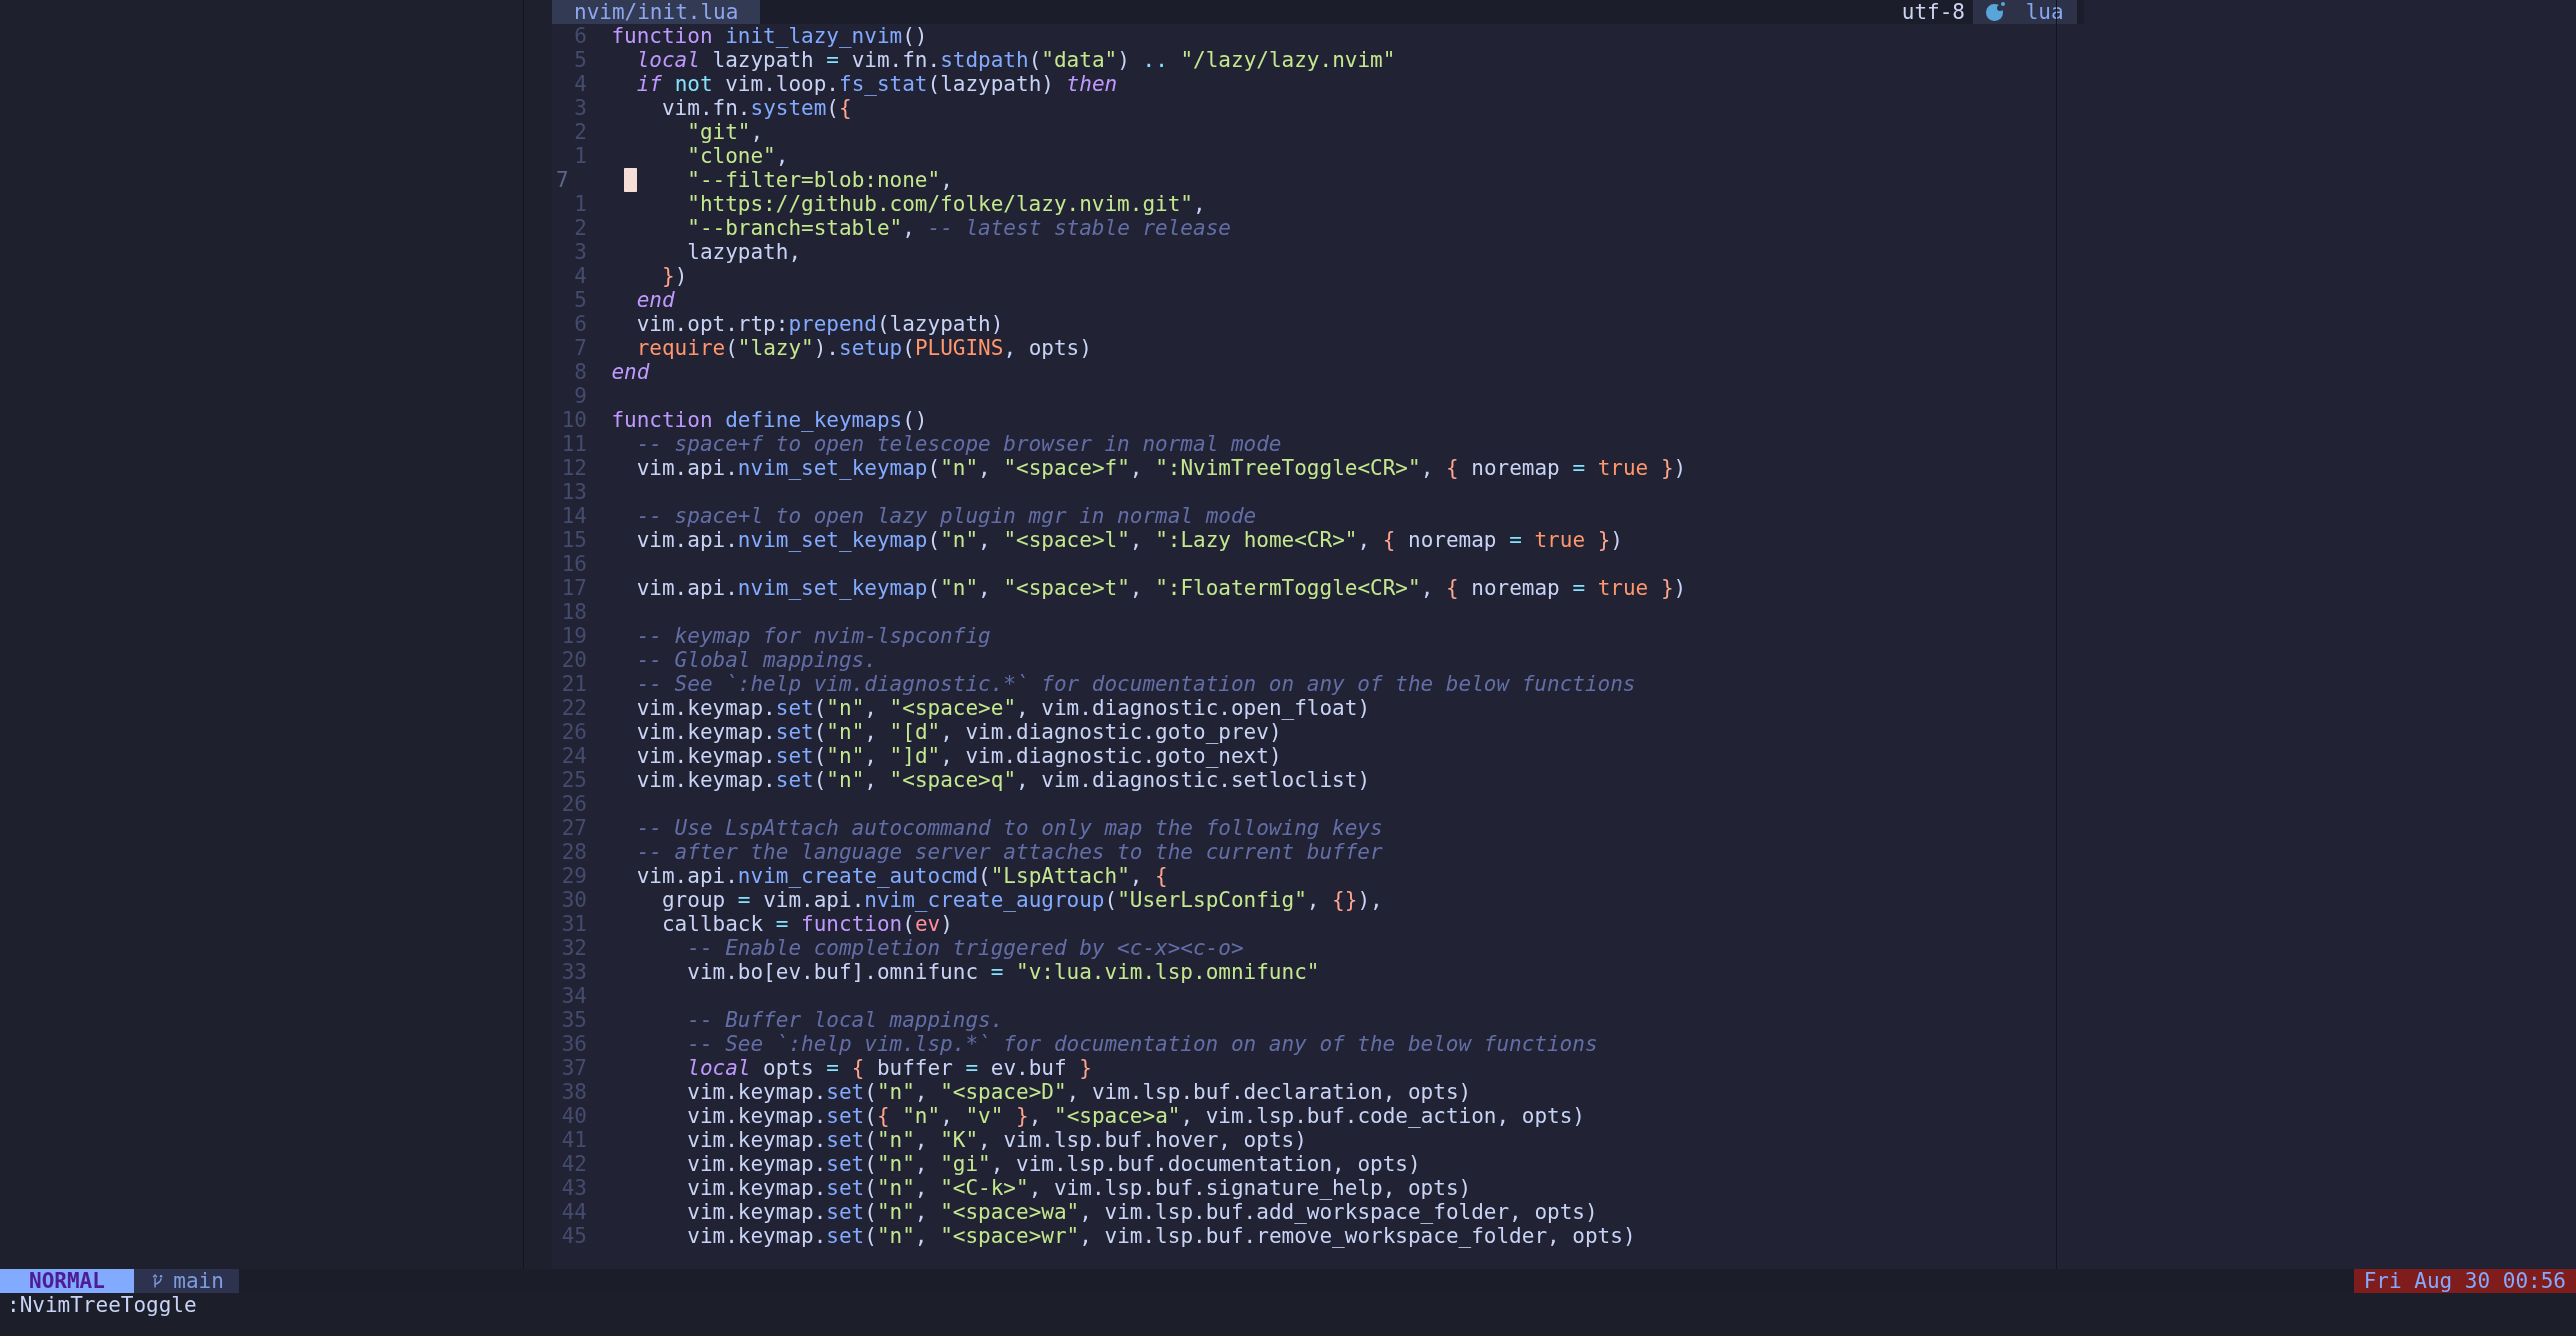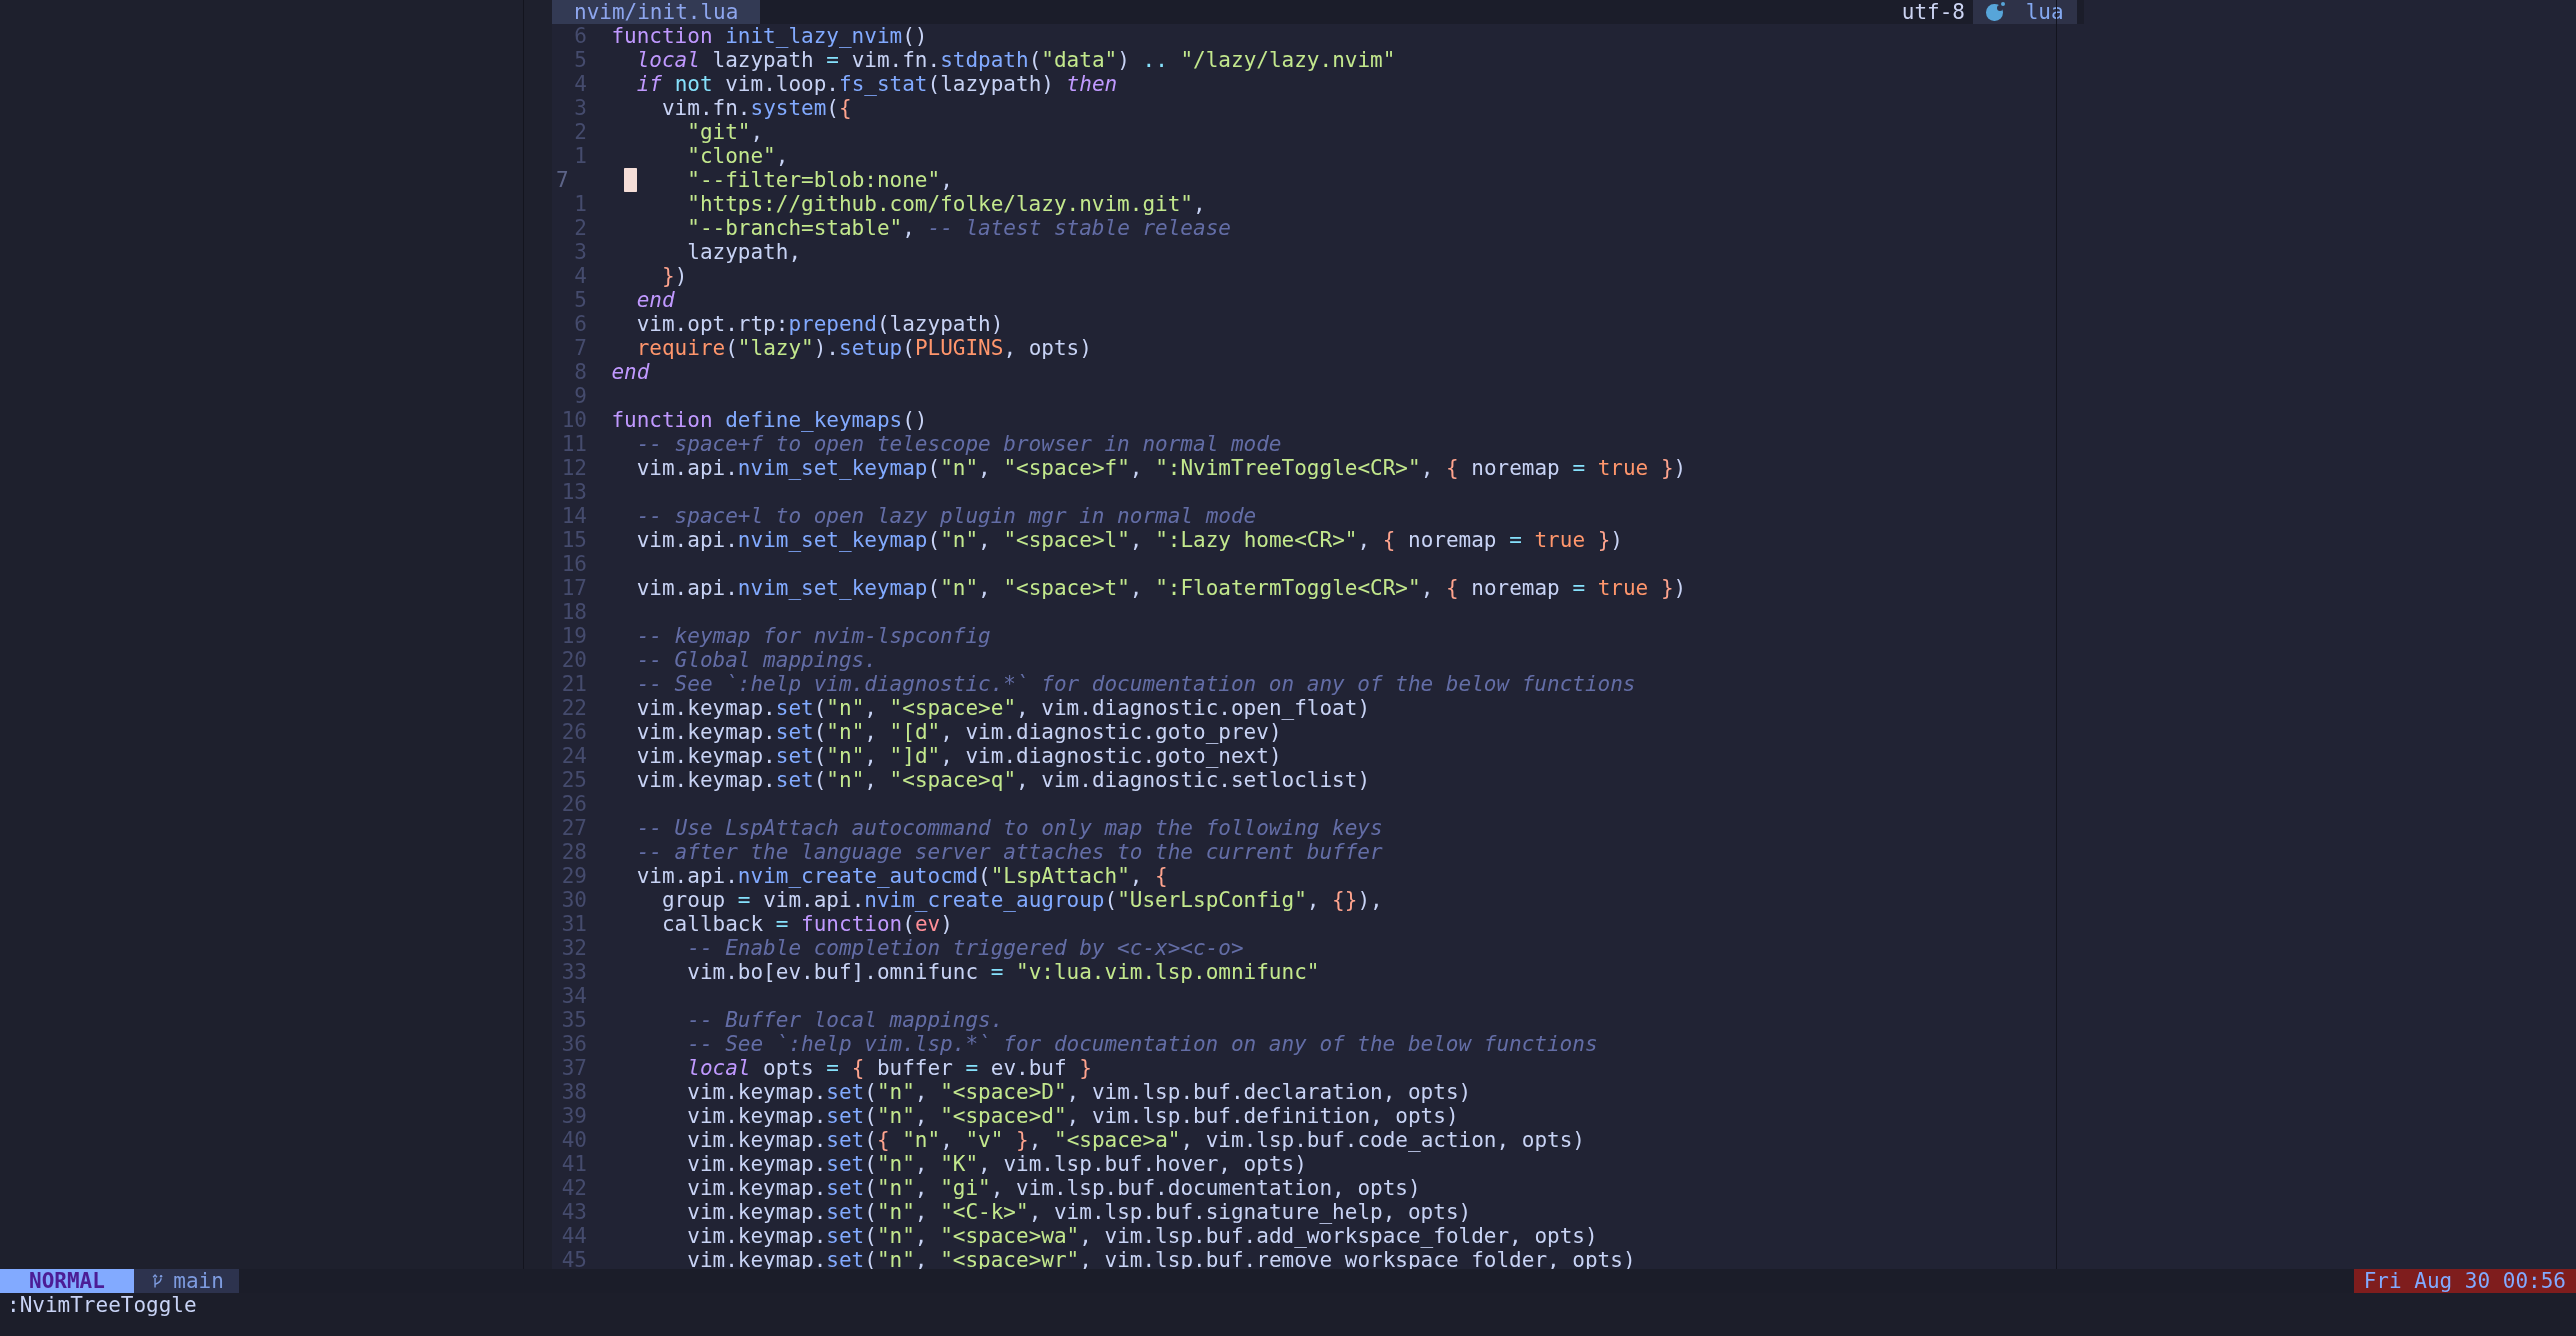--- a/index.html
+++ b/index.html
@@ -249,24 +249,20 @@
       </div>
       <div class="row">
         <span class="ln">37</span>
         <span class="code"><span class="s-fg">      </span><span class="s-kw">local </span><span class="s-fg">opts </span><span class="s-op">= </span><span class="s-brc">{ </span><span class="s-fg">buffer </span><span class="s-op">= </span><span class="s-fg">ev.buf </span><span class="s-brc">}</span></span>
       </div>
       <div class="row">
         <span class="ln">38</span>
         <span class="code"><span class="s-fg">      </span><span class="s-fg">vim.keymap.</span><span class="s-fn">set</span><span class="s-fg">(</span><span class="s-str">"n"</span><span class="s-fg">, </span><span class="s-str">"&lt;space&gt;D"</span><span class="s-fg">, vim.lsp.buf.declaration, opts)</span></span>
       </div>
       <div class="row">
-        <span class="ln">39</span>
-        <span class="code"><span class="s-fg">      </span><span class="s-fg">vim.keymap.</span><span class="s-fn">set</span><span class="s-fg">(</span><span class="s-str">"n"</span><span class="s-fg">, </span><span class="s-str">"&lt;space&gt;d"</span><span class="s-fg">, vim.lsp.buf.definition, opts)</span></span>
-      </div>
-      <div class="row">
         <span class="ln">40</span>
         <span class="code"><span class="s-fg">      </span><span class="s-fg">vim.keymap.</span><span class="s-fn">set</span><span class="s-fg">(</span><span class="s-brc">{ </span><span class="s-str">"n"</span><span class="s-fg">, </span><span class="s-str">"v"</span><span class="s-brc"> }</span><span class="s-fg">, </span><span class="s-str">"&lt;space&gt;a"</span><span class="s-fg">, vim.lsp.buf.code_action, opts)</span></span>
       </div>
       <div class="row">
         <span class="ln">41</span>
         <span class="code"><span class="s-fg">      </span><span class="s-fg">vim.keymap.</span><span class="s-fn">set</span><span class="s-fg">(</span><span class="s-str">"n"</span><span class="s-fg">, </span><span class="s-str">"K"</span><span class="s-fg">, vim.lsp.buf.hover, opts)</span></span>
       </div>
       <div class="row">
         <span class="ln">42</span>
         <span class="code"><span class="s-fg">      </span><span class="s-fg">vim.keymap.</span><span class="s-fn">set</span><span class="s-fg">(</span><span class="s-str">"n"</span><span class="s-fg">, </span><span class="s-str">"gi"</span><span class="s-fg">, vim.lsp.buf.documentation, opts)</span></span>

